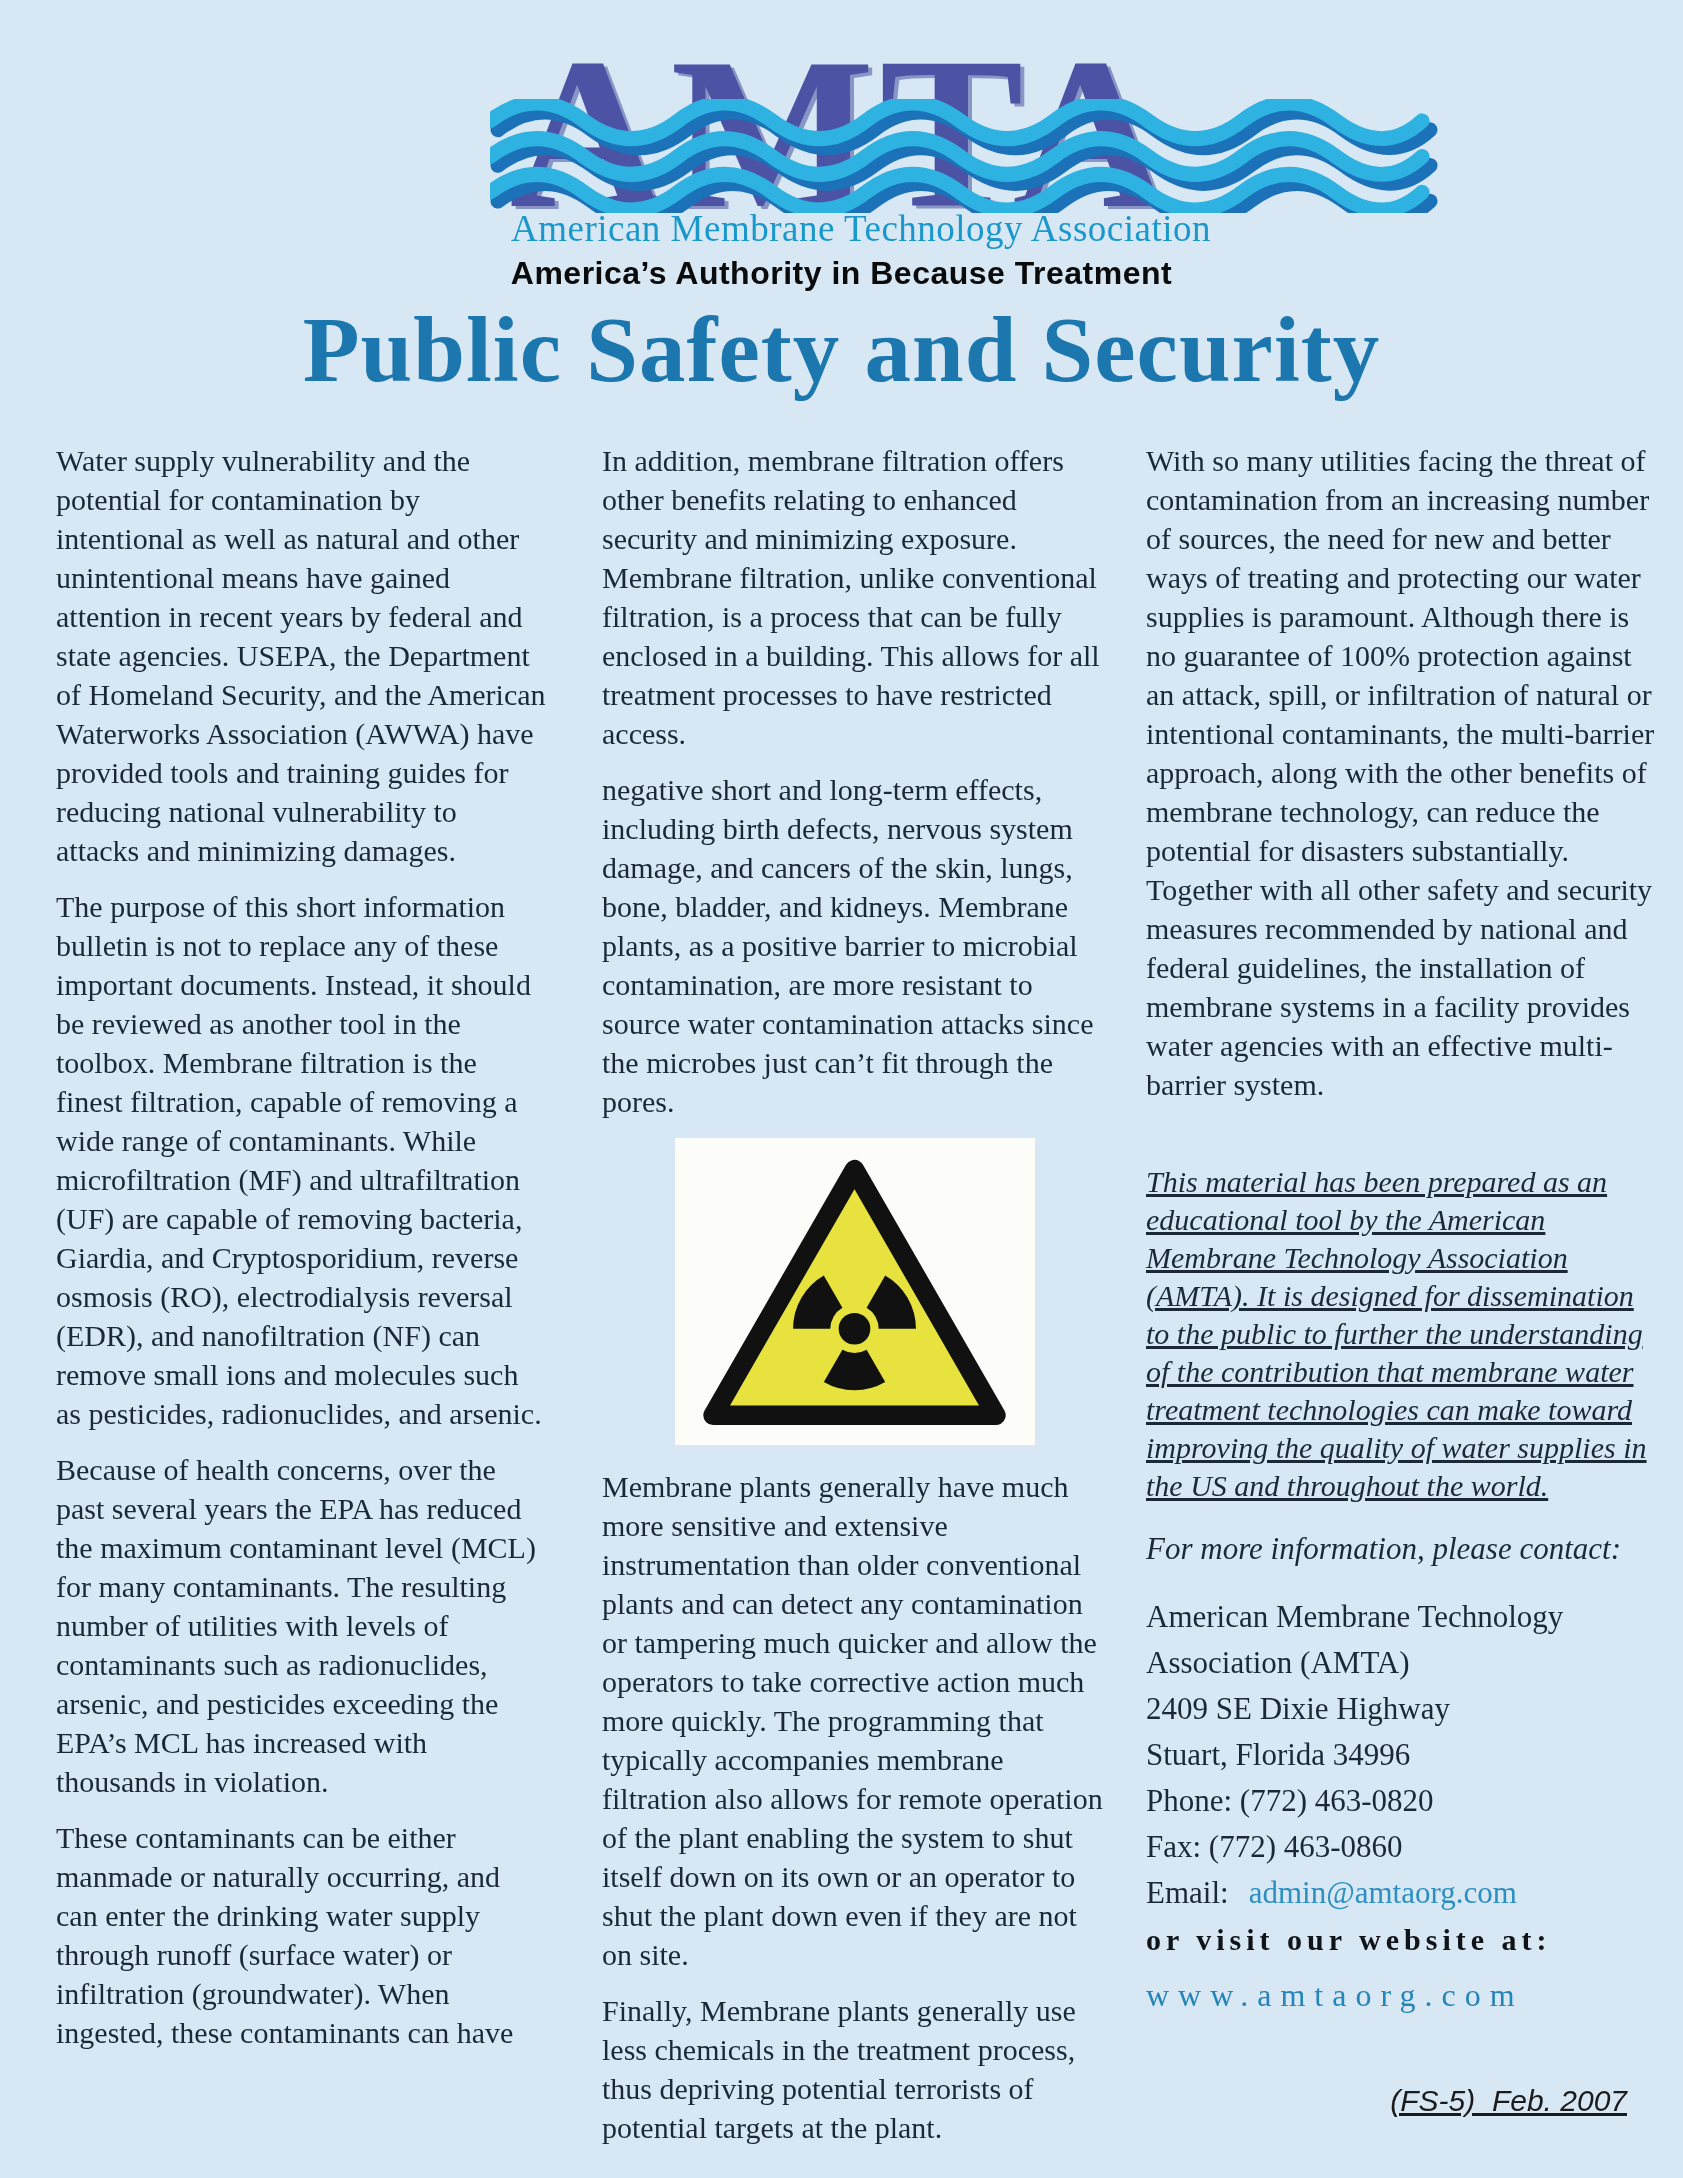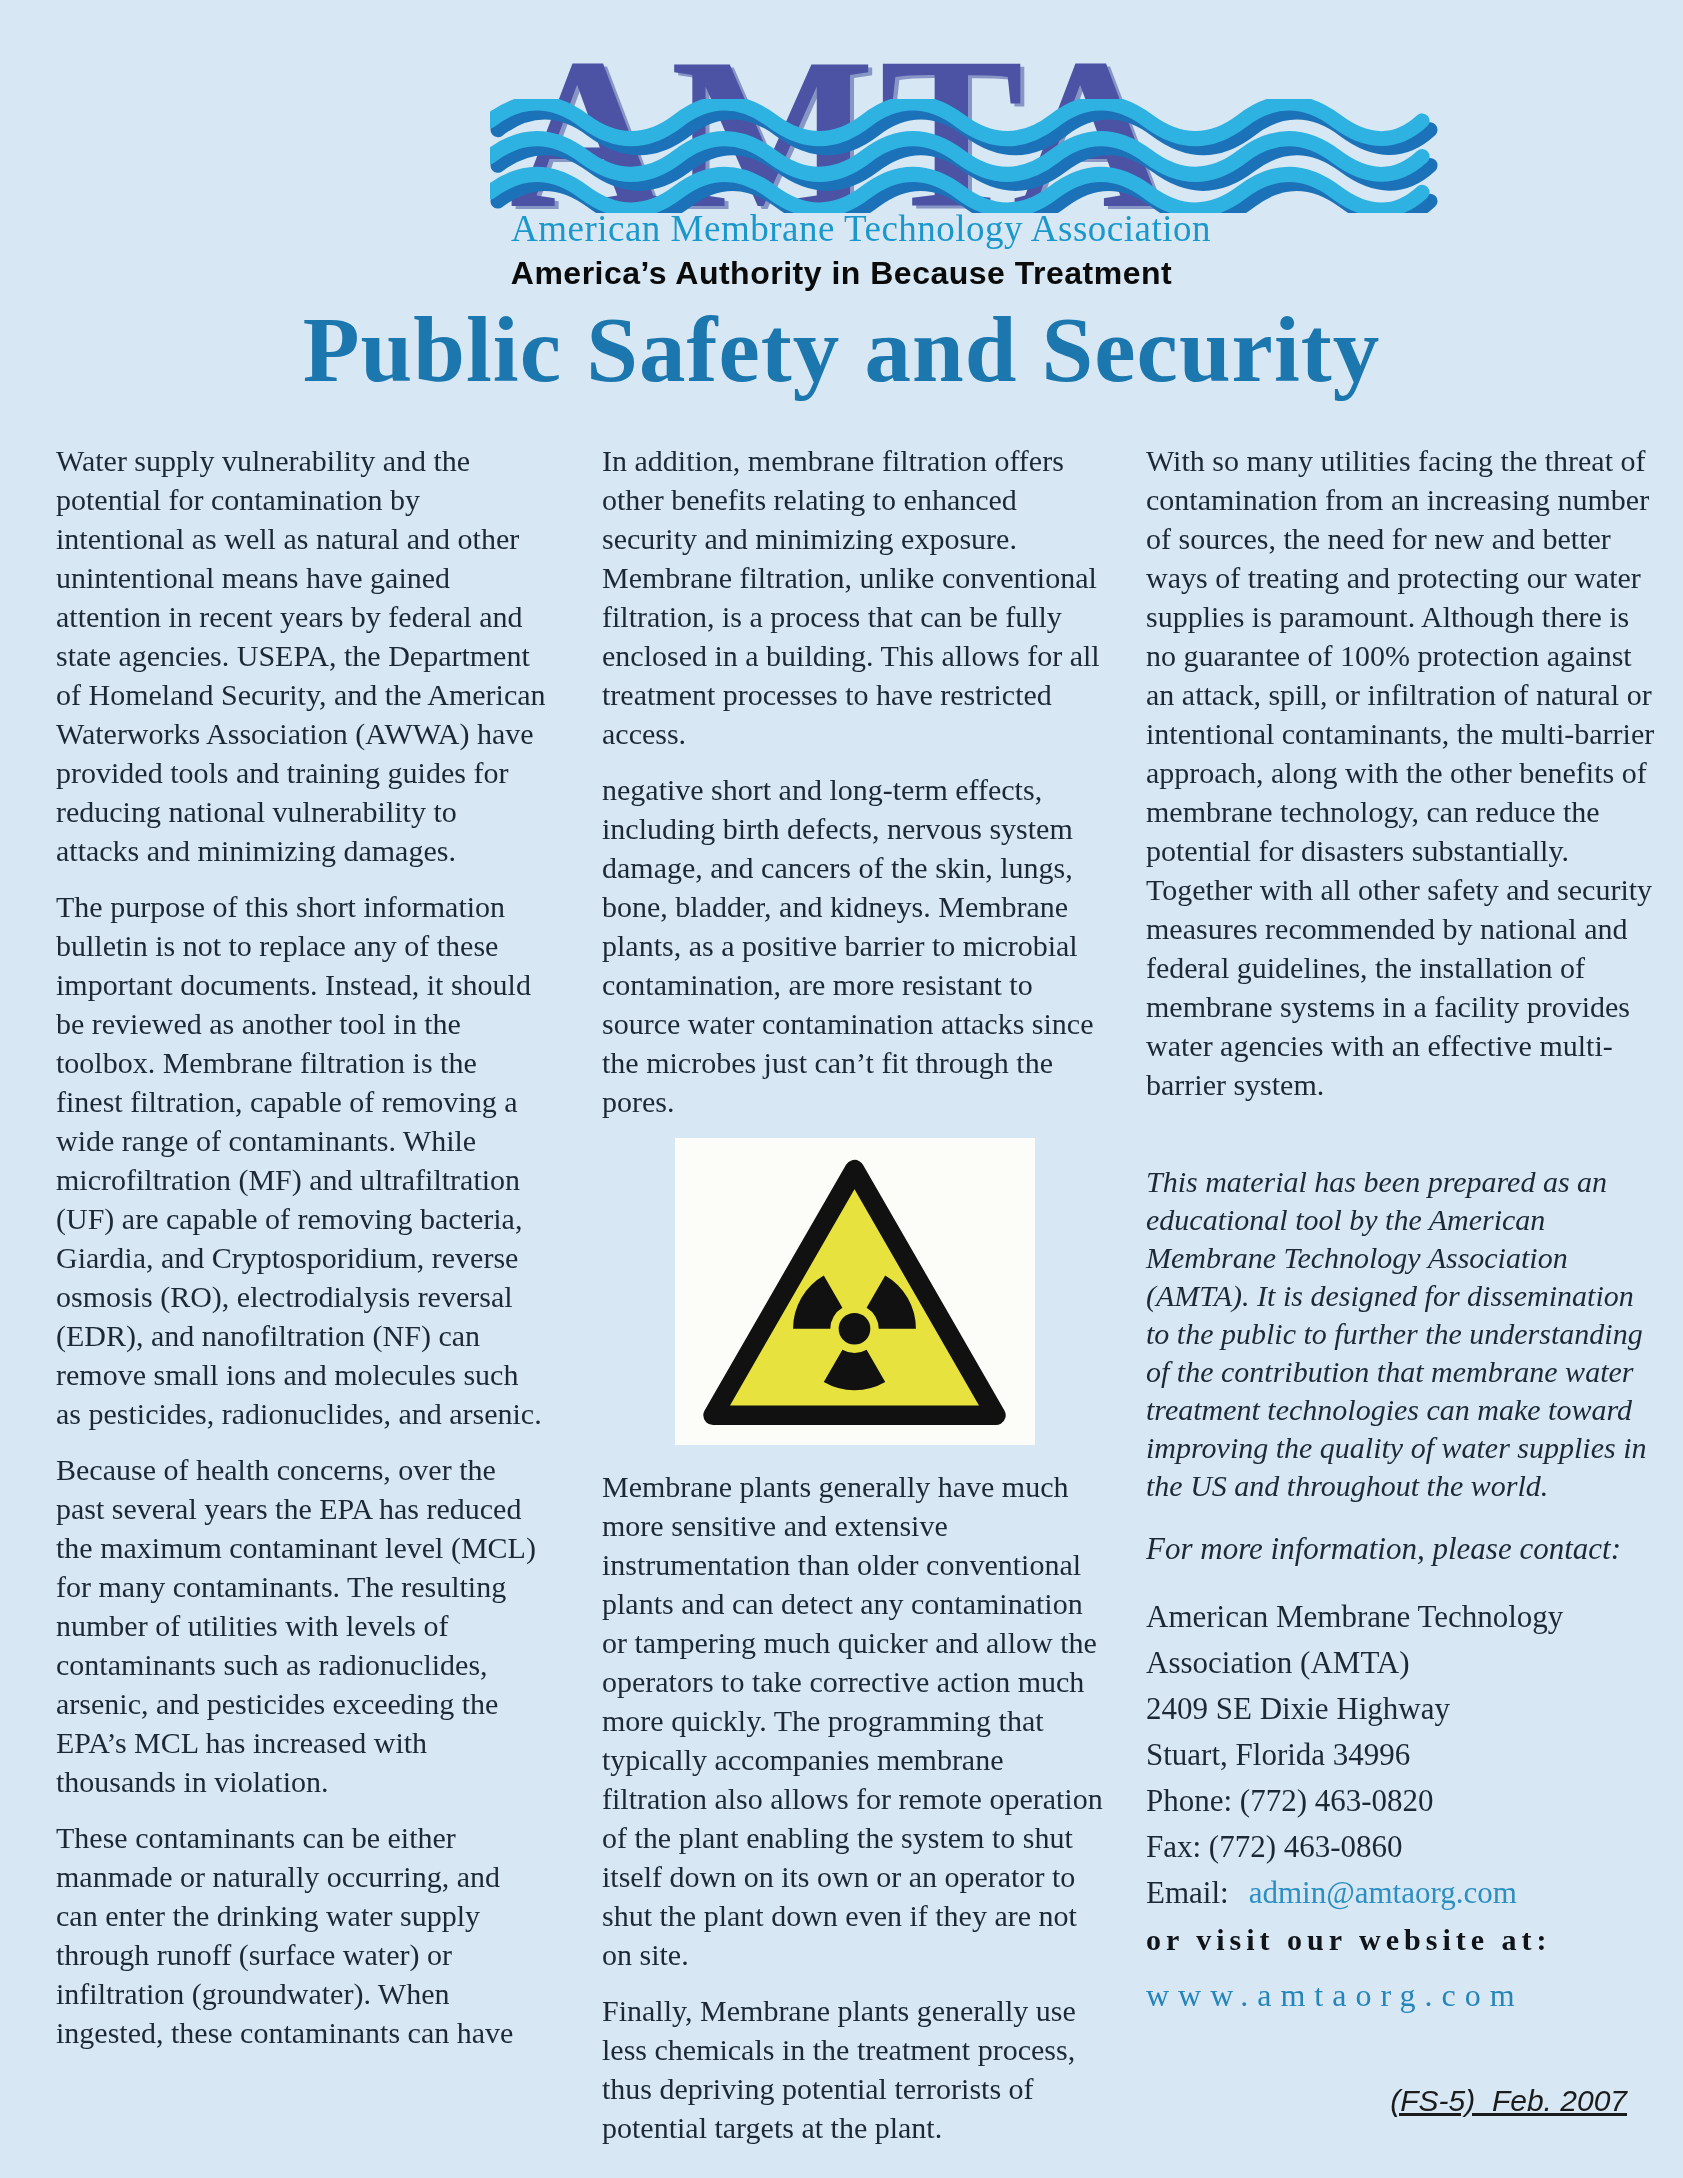--- a/index.html
+++ b/index.html
@@ -42,21 +42,21 @@
   .col3 { left:1146px; width:510px; }
 
   
   .rad-figure {
     margin:0 auto 22px auto; width:360px; height:307px;
     background:#fcfcf9; display:flex; align-items:center; justify-content:center;
   }
   .rad-figure svg { display:block; }
 
   
-  .em-para { font-style:italic; margin-top:59px !important; line-height:38px; }
+  .em-para { font-style:italic; margin-top:59px !important; line-height:38px;text-decoration:underline; }
   .contact-intro { font-style:italic; margin-top:24px !important; font-size:31px; }
   .contact-block { margin-top:26px; line-height:46px; font-size:31px; }
   .email-addr { color:#2b8fc1; text-decoration:none; margin-left:20px; }
   .website-label {
     margin-top:4px !important; font-weight:bold; letter-spacing:5px; font-size:30px;
     color:#101418;
   }
   .website-url {
     margin-top:2px !important; color:#2585b8; letter-spacing:9px; font-size:32px;
   }

